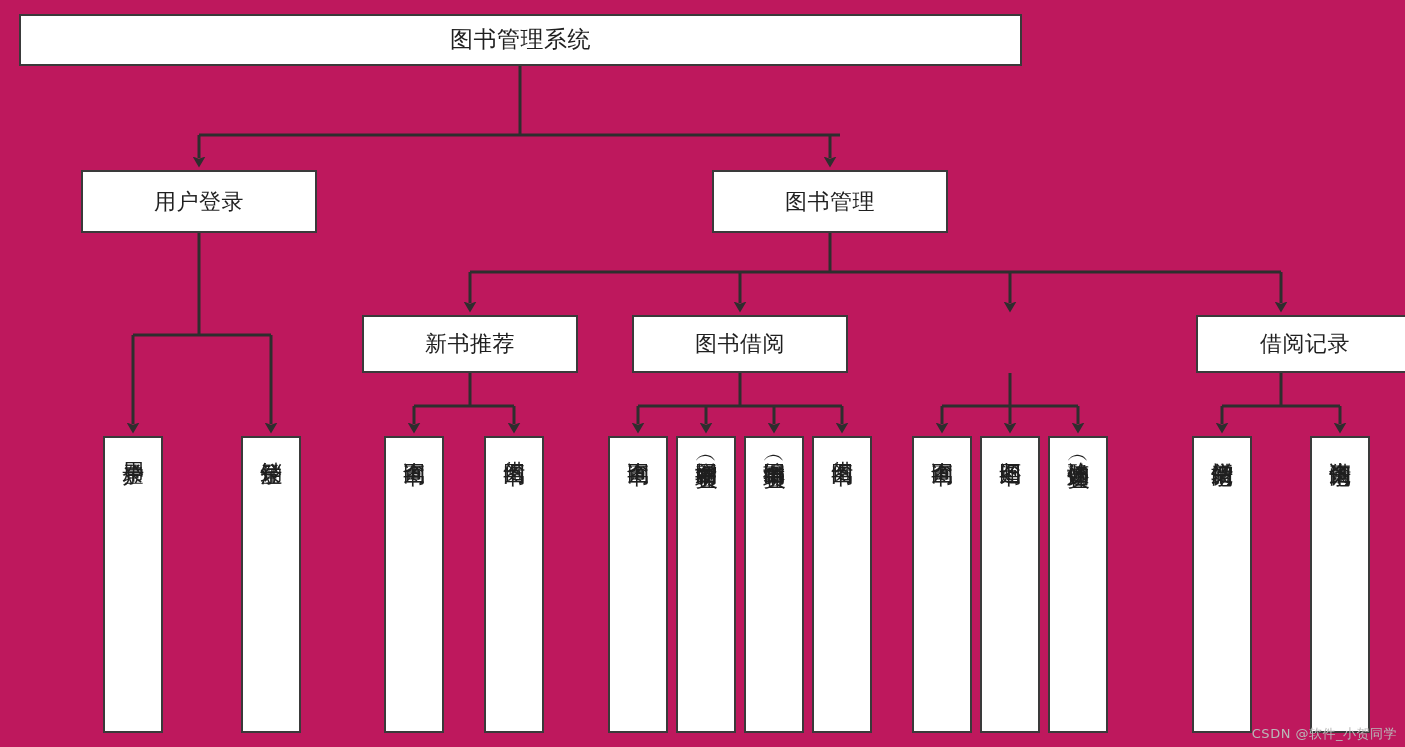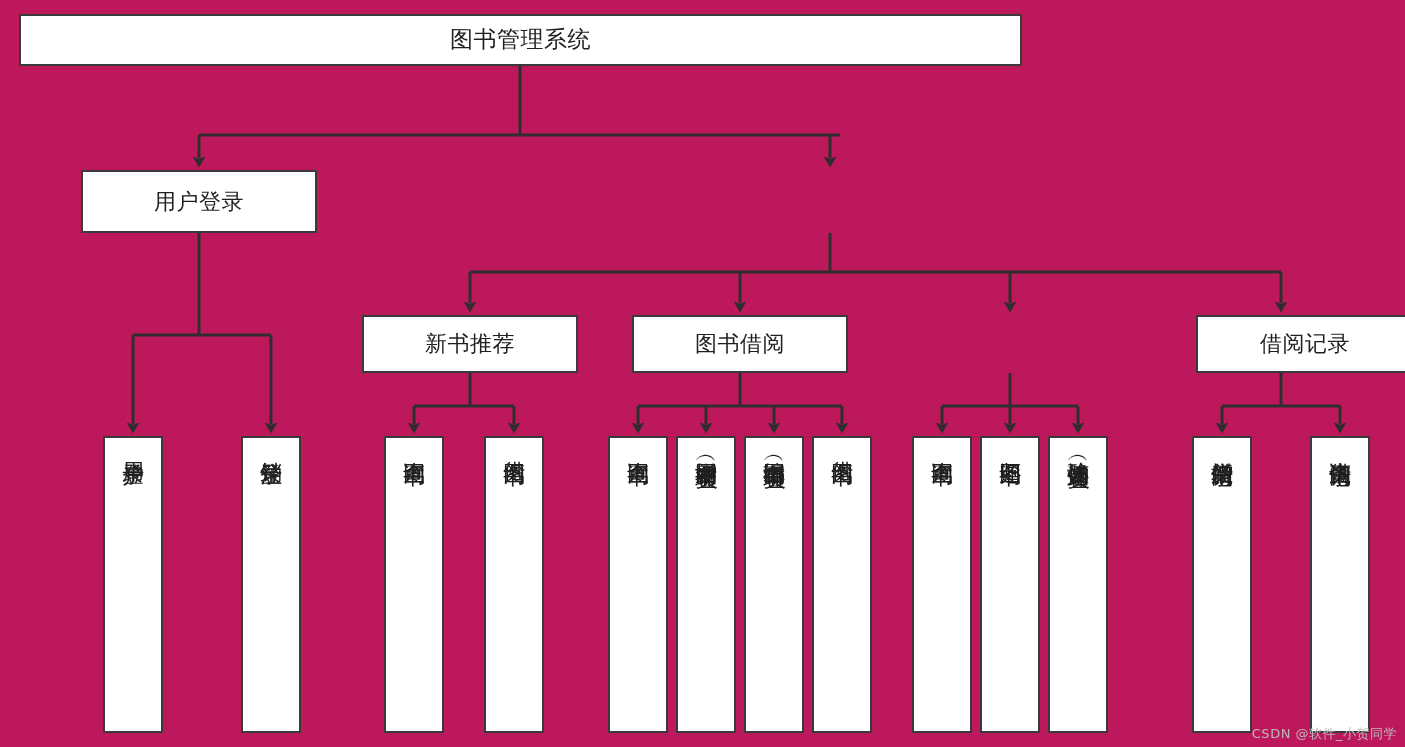--- a/index.html
+++ b/index.html
@@ -133,20 +133,23 @@
     </g>
   </svg>
 
   <div class="node h root" style="left:19px; top:14px; width:1003px; height:52px;">
     <span class="lbl">图书管理系统</span>
   </div>
 
   <div class="node h" style="left:81px; top:170px; width:236px; height:63px;">
     <span class="lbl">用户登录</span>
   </div>
+  <div class="node h" style="left:712px; top:170px; width:236px; height:63px;">
+    <span class="lbl">图书管理</span>
+  </div>
 
   <div class="node h" style="left:632px; top:315px; width:216px; height:58px;">
     <span class="lbl">图书借阅</span>
   </div>
   <div class="node h" style="left:362px; top:315px; width:216px; height:58px;">
     <span class="lbl">新书推荐</span>
   </div>
   <div class="node h" style="left:1172px; top:315px; width:218px; height:58px;margin-left:24px;">
     <span class="lbl">借阅记录</span>
   </div>

